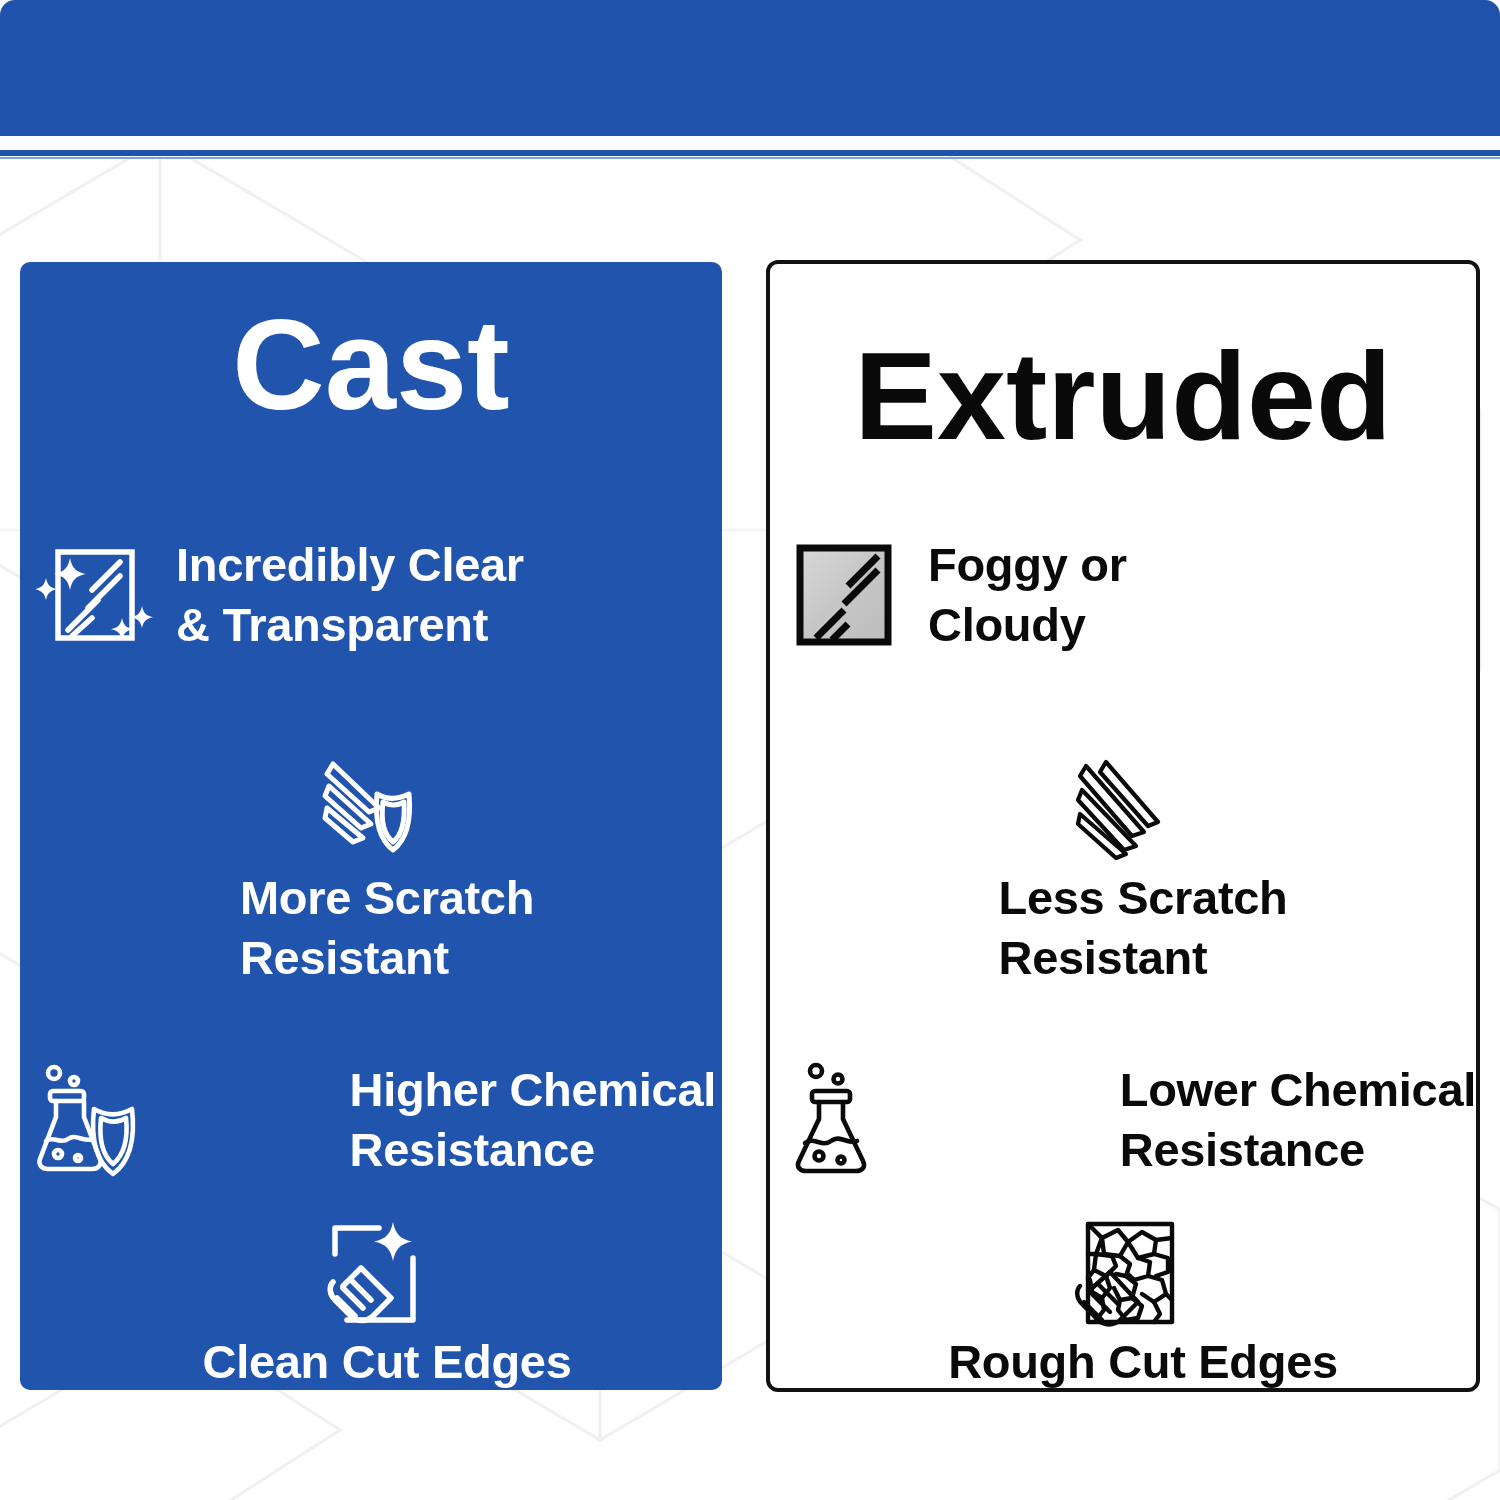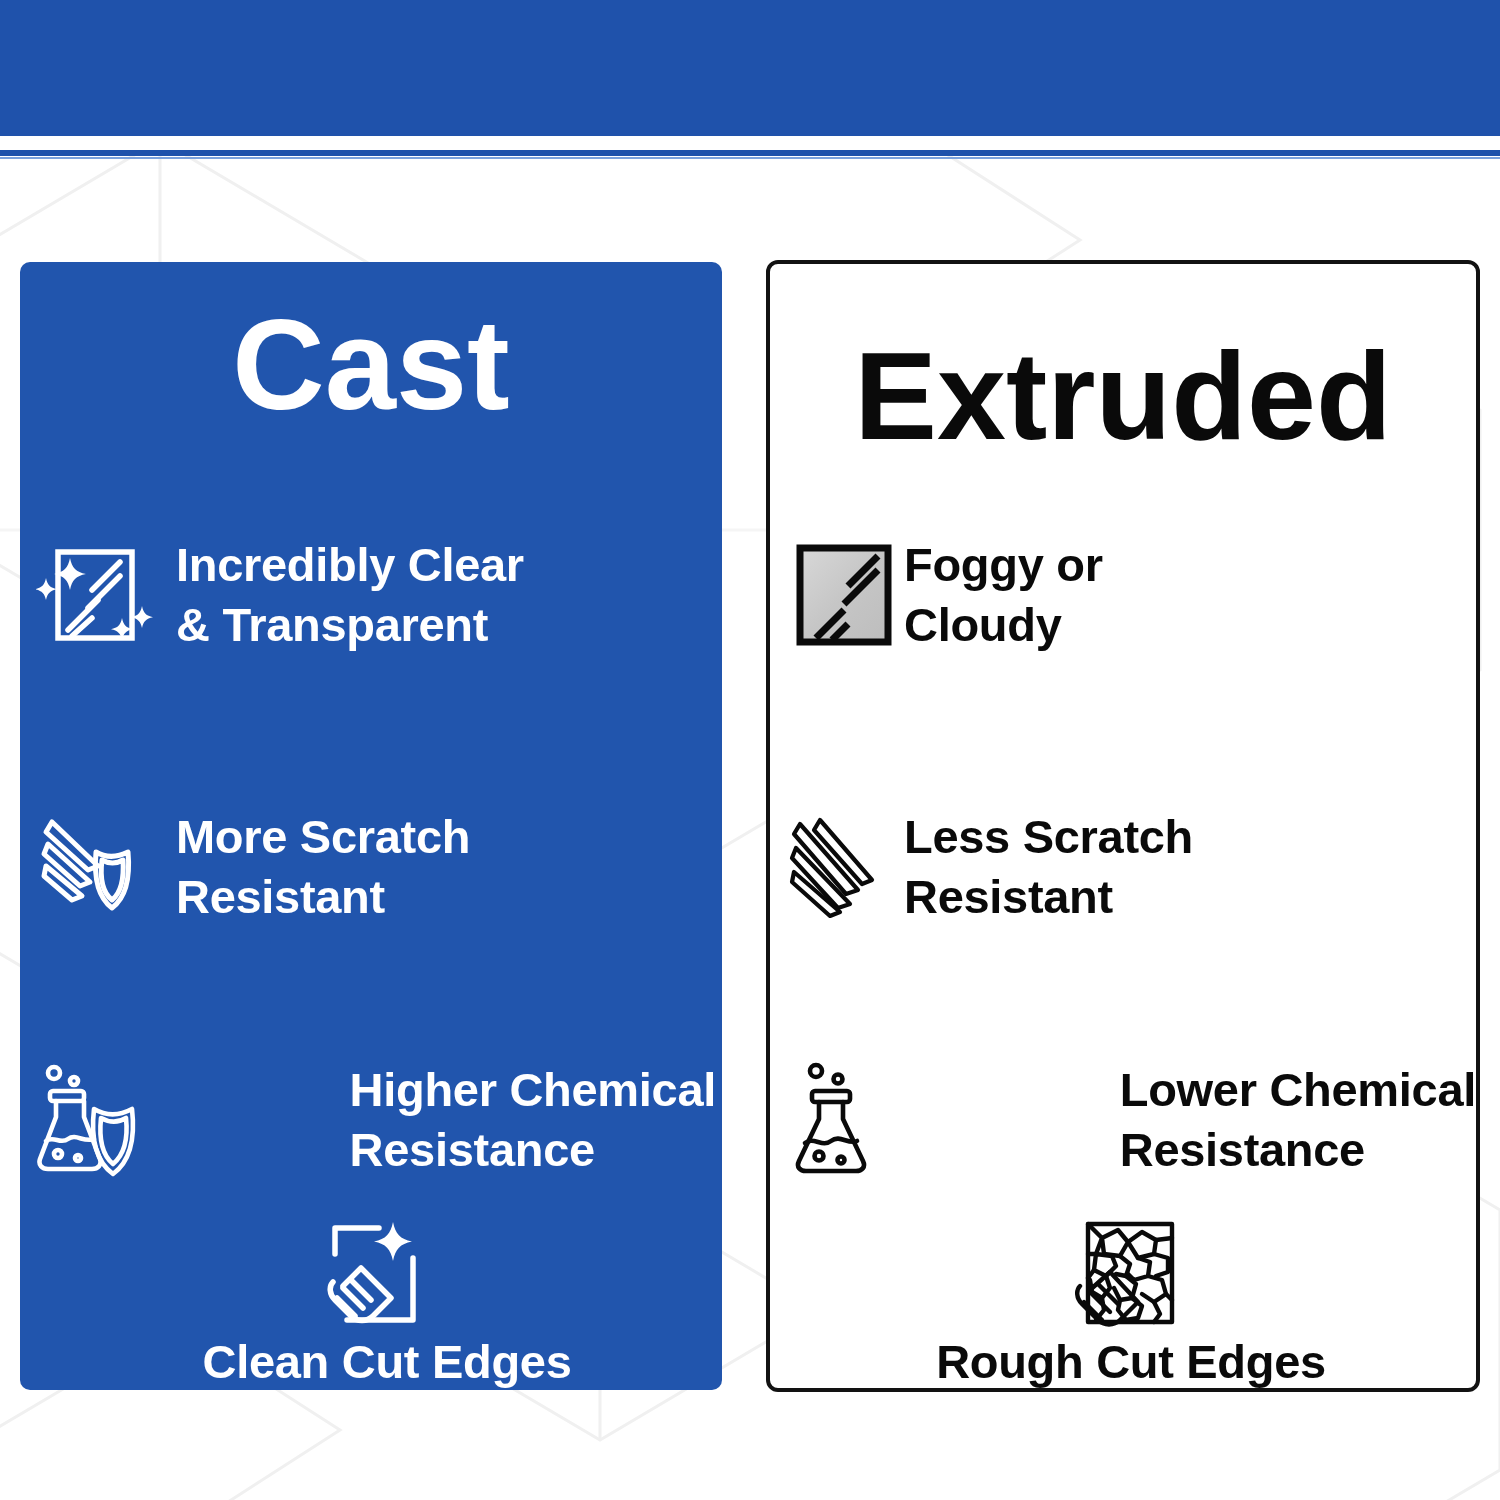--- a/index.html
+++ b/index.html
@@ -7,20 +7,21 @@
     padding: 0;
     background: #ffffff;
   }
   #page {
     position: relative;
     width: 1500px;
     height: 1500px;
     background: #ffffff;
     overflow: hidden;
     font-family: "Liberation Sans", sans-serif;
+    border-radius: 15px;
   }
 
   
   .watermark {
     position: absolute;
     left: 0; top: 150px;
     width: 1500px; height: 1350px;
     pointer-events: none;
     z-index: 0;
   }
@@ -131,27 +132,27 @@
   }
   .row-icon svg { display: block; }
   .row-label {
     font-size: 47px;
     font-weight: bold;
     line-height: 60px;
     white-space: pre-line;
     letter-spacing: -0.3px;
   }
   .rows-cast .row-label { color: #ffffff; margin-left: 22px; }
-  .rows-extr .row-label { color: #0a0a0a; }
+  .rows-extr .row-label { color: #0a0a0a; margin-left: 24px; }
 
   .rows-cast .row { left: 36px; width: 680px; }
   .rows-extr .row { left: 786px; width: 690px; }
 
   .r1 { top: 522px; height: 146px; }
-  .r2 { top: 794px; height: 146px; }
+  .r2 { top: 750px; height: 146px; flex-direction: column; }
   .r3 { top: 1047px; height: 146px; justify-content: space-between; }
   .r4 { top: 1214px; height: 140px; flex-direction: column; }
 </style>
 </head>
 <body>
 
 <div id="page">
 
   <svg class="watermark" viewBox="0 0 1500 1350" preserveAspectRatio="none">
     <g stroke="#f0f0f0" stroke-width="3" fill="none">

